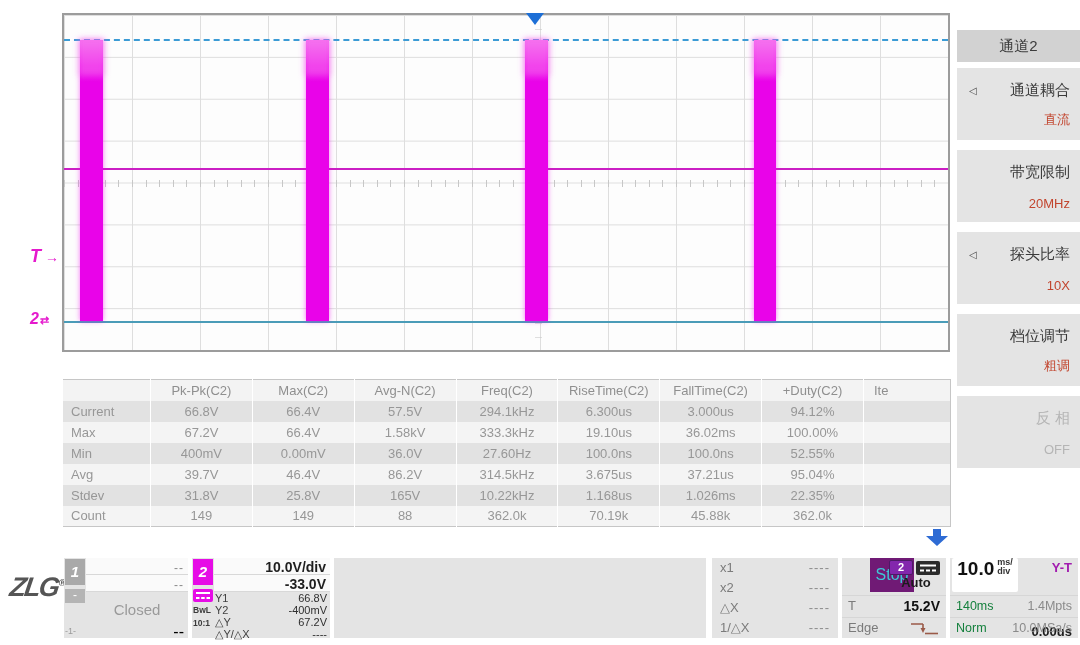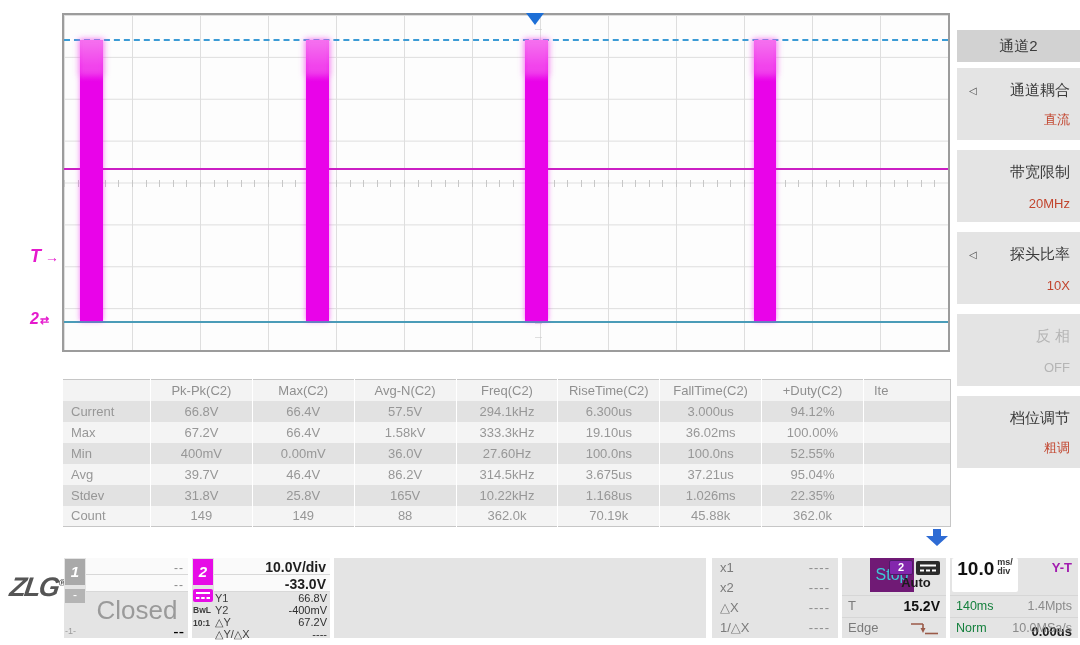--- a/index.html
+++ b/index.html
@@ -81,21 +81,21 @@
   .bm { width:20px; height:14px; margin-left:1px; background:#b4b4b4; color:#fff;
         font-size:12px; text-align:center; line-height:12px; }
   .railicon { margin:3px 0 0 1px; line-height:0; }
   .railtxt { font-size:8.5px; font-weight:bold; color:#3b3b3b; margin:3px 0 0 1px; }
   .railfoot { position:absolute; bottom:2px; left:1px; font-size:9px; color:#9b9b9b; }
   .chcontent { flex:1; display:flex; flex-direction:column; }
   .wrow { height:17px; background:#fafafa; border-bottom:1px solid #d8d8d8;
           text-align:right; padding-right:4px; line-height:17px; }
   .wrow .dash { font-size:12px; color:#8a8a8a; letter-spacing:1px; }
   .wrow .bold { font-size:14px; font-weight:bold; color:#1f1f1f; }
-  .closedtxt { height:34px; font-size:26px; color:#9a9a9a; text-align:center; line-height:36px; }
+  .closedtxt { height:34px; font-size:15px; color:#9a9a9a; text-align:center; line-height:36px; }
   .frow { height:14px; text-align:right; padding-right:4px; line-height:12px; }
   .rrow { height:12px; display:flex; justify-content:space-between; padding:0 3px 0 1px;
           font-size:11px; line-height:12px; }
   .rrow .rl { color:#3f3f3f; } .rrow .rv2 { color:#2f2f2f; }
 
   .crow { height:20px; display:flex; justify-content:space-between; padding:0 8px;
           font-size:13px; line-height:20px; }
   .crow .cl { color:#7b7b7b; } .crow .cv { color:#8c8c8c; letter-spacing:1px; }
 
   .stopbox { position:absolute; left:0; top:0; width:44px; height:34px; background:#701a75;
@@ -247,27 +247,27 @@
         </div>
         <div class="sb-item">
           <div class="sb-title">带宽限制</div>
           <div class="sb-value">20MHz</div>
         </div>
         <div class="sb-item">
           <span class="sb-arrow"></span>
           <div class="sb-title">探头比率</div>
           <div class="sb-value">10X</div>
         </div>
+        <div class="sb-item">
+          <div class="sb-title">档位调节</div>
+          <div class="sb-value">粗调</div>
+        </div>
         <div class="sb-item disabled">
           <div class="sb-title">反 相</div>
           <div class="sb-value">OFF</div>
-        </div>
-        <div class="sb-item">
-          <div class="sb-title">档位调节</div>
-          <div class="sb-value">粗调</div>
         </div>
       </div>
   </div>
 
   <div class="bottombar">
     <div class="logo">
       <span>ZLG</span><sup>®</sup>
     </div>
 
     <div class="card ch1">

